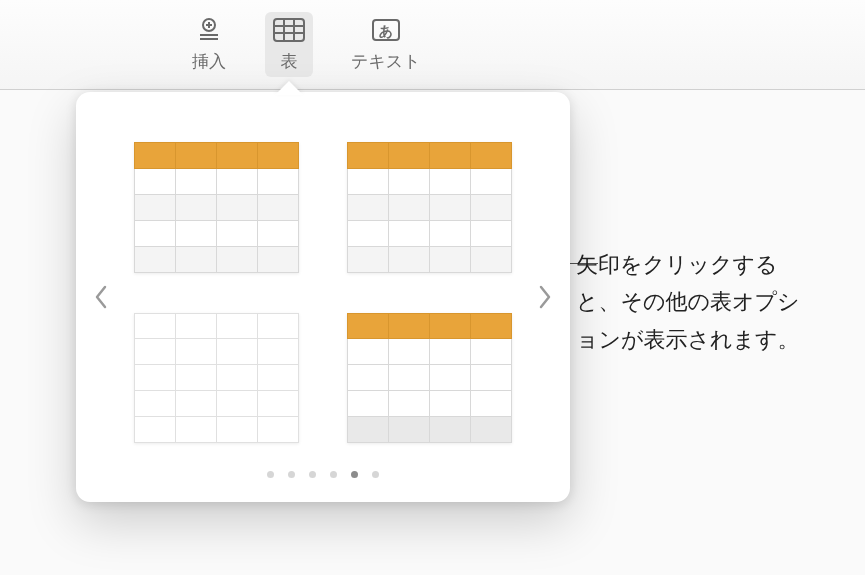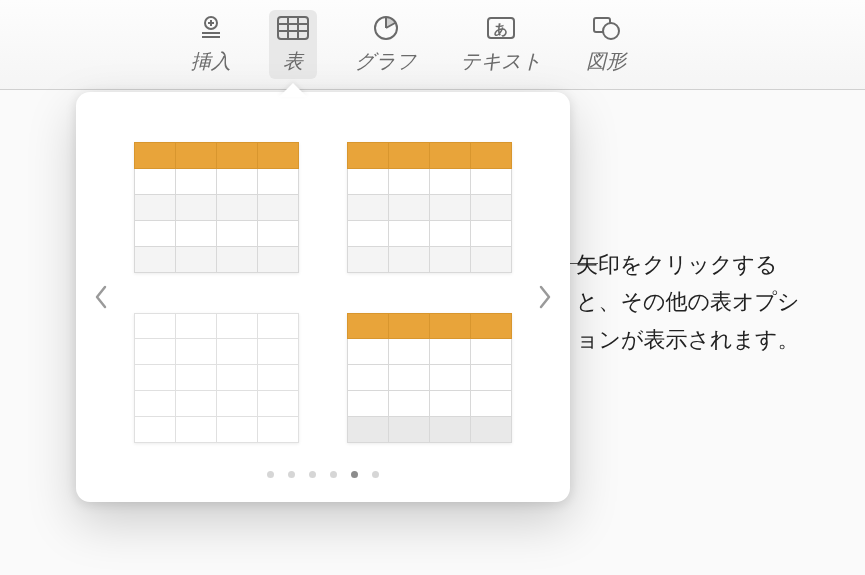--- a/index.html
+++ b/index.html
@@ -53,24 +53,23 @@
     }
     .toolbar-icon {
       width: 36px;
       height: 28px;
       display: flex;
       align-items: center;
       justify-content: center;
       color: #6a6a6a;
     }
     .toolbar-label {
-      font-size: 20px;
+      font-size: 17px;
       color: #6b6b6b;
       white-space: nowrap;
-      font-style: italic;
     }
     .popover {
       position: absolute;
       top: 92px;
       left: 76px;
       width: 494px;
       height: 410px;
       background: #ffffff;
       border-radius: 14px;
       box-shadow: 0 2px 12px rgba(0,0,0,0.12), 0 20px 50px rgba(0,0,0,0.18);
@@ -189,51 +188,31 @@
         <rect x="2" y="2" width="30" height="22" rx="3" fill="none" stroke="#6a6a6a" stroke-width="2"></rect>
         <line x1="2" y1="9" x2="32" y2="9" stroke="#6a6a6a" stroke-width="2"></line>
         <line x1="2" y1="16" x2="32" y2="16" stroke="#6a6a6a" stroke-width="2"></line>
         <line x1="12" y1="2" x2="12" y2="24" stroke="#6a6a6a" stroke-width="2"></line>
         <line x1="22" y1="2" x2="22" y2="24" stroke="#6a6a6a" stroke-width="2"></line>
       </svg>
     </div>
     <div class="toolbar-label">表</div>
   </div>
 
-  <div class="toolbar-item">
-    <div class="toolbar-icon">
-      <svg width="30" height="28" viewBox="0 0 30 28">
-        <circle cx="15" cy="14" r="11" fill="none" stroke="#6a6a6a" stroke-width="2"></circle>
-        <path d="M15 14 L15 3 A11 11 0 0 1 24 9 Z" fill="#6a6a6a" opacity="0.3"></path>
-        <line x1="15" y1="14" x2="15" y2="3" stroke="#6a6a6a" stroke-width="2"></line>
-        <line x1="15" y1="14" x2="24" y2="9" stroke="#6a6a6a" stroke-width="2"></line>
-      </svg>
-    </div>
-    <div class="toolbar-label">グラフ</div>
-  </div>
 
   <div class="toolbar-item">
     <div class="toolbar-icon">
       <svg width="32" height="26" viewBox="0 0 32 26">
         <rect x="3" y="3" width="26" height="20" rx="3" fill="none" stroke="#6a6a6a" stroke-width="2"></rect>
         <text x="16" y="19" font-size="14" text-anchor="middle" fill="#6a6a6a" font-weight="bold">あ</text>
       </svg>
     </div>
     <div class="toolbar-label">テキスト</div>
   </div>
 
-  <div class="toolbar-item">
-    <div class="toolbar-icon">
-      <svg width="32" height="28" viewBox="0 0 32 28">
-        <rect x="4" y="4" width="16" height="14" rx="2" fill="none" stroke="#6a6a6a" stroke-width="2"></rect>
-        <circle cx="21" cy="17" r="8" fill="#fafafa" stroke="#6a6a6a" stroke-width="2"></circle>
-      </svg>
-    </div>
-    <div class="toolbar-label">図形</div>
-  </div>
 
 </div>
 
 <div class="popover">
 
   <div class="arrow left">
     <svg width="14" height="24" viewBox="0 0 14 24">
         <path d="M11 2 L3 12 L11 22" fill="none" stroke="#9a9a9a" stroke-width="2.5" stroke-linecap="round" stroke-linejoin="round"></path>
       </svg>
   </div>

